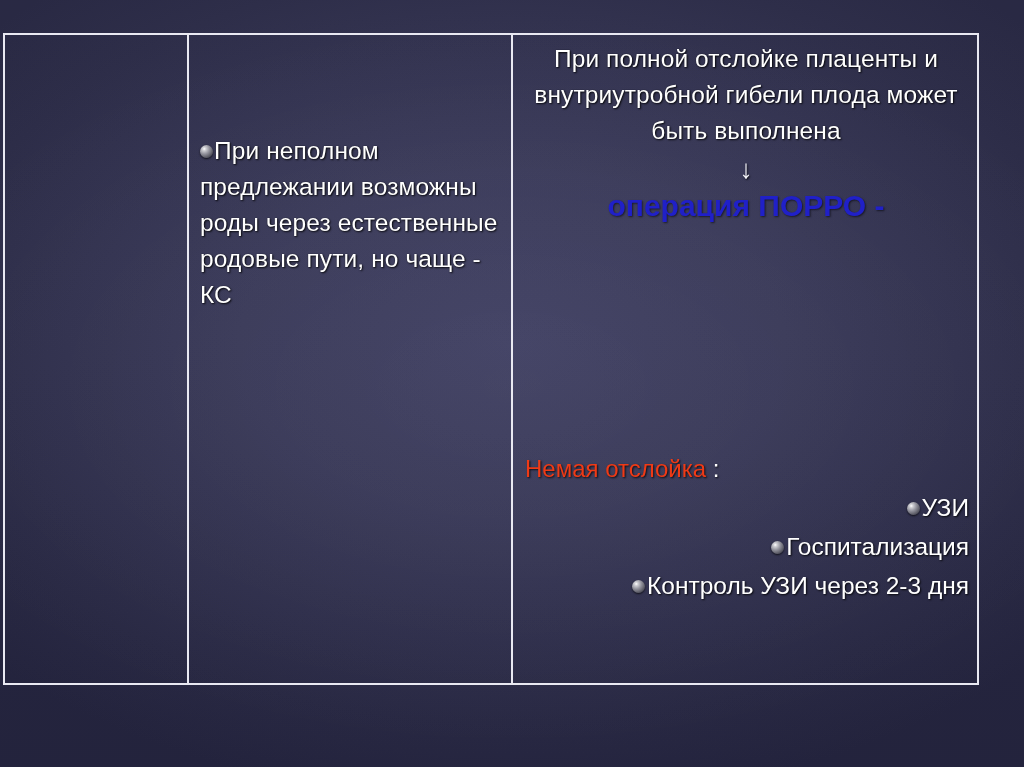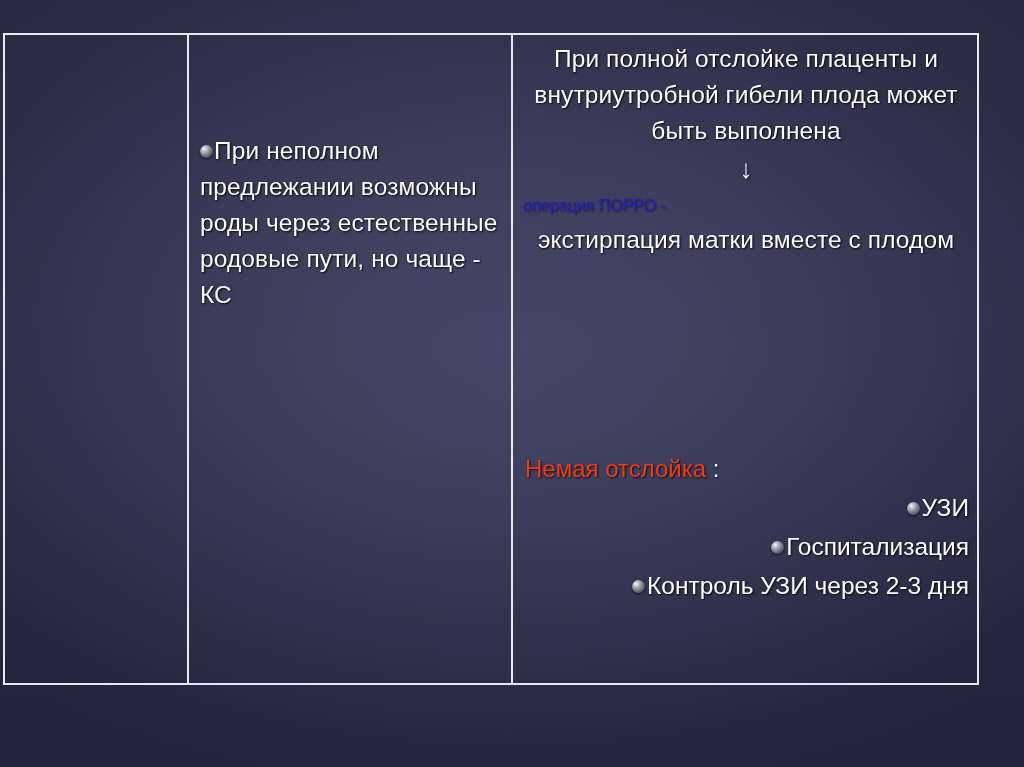--- a/index.html
+++ b/index.html
@@ -97,25 +97,25 @@
   .arrow-line {
     text-align: center;
     color: #f2f2f7;
     font-size: 26px;
     line-height: 40px;
     text-shadow: 1px 1px 2px rgba(0,0,0,0.8);
   }
 
   .blue-line {
     color: #2020c8;
-    font-size: 16px;
+    font-size: 30px;
     line-height: 33px;
-    text-align: left;
+    text-align: center;
     text-shadow: 1px 1px 2px rgba(0,0,0,0.55);
-    font-weight: 400;
+    font-weight: 700;
   }
 
   .red-line {
     color: #ef3a16;
     font-size: 24px;
     line-height: 38px;
     text-shadow: 1px 1px 2px rgba(0,0,0,0.8);
   }
   .red-line .colon { color: #ffffff; }
 
@@ -159,21 +159,20 @@
         <div class="para"><span class="sphere sphere-inline"></span><span>При неполном предлежании возможны роды через естественные родовые пути, но чаще - КС</span></div>
       </div>
     </div>
 
     <div class="col col-right">
 
       <div class="right-top-block">
         <div class="para">При полной отслойке плаценты и внутриутробной гибели плода может быть выполнена</div>
         <div class="arrow-line">↓</div>
         <div class="blue-line">операция ПОРРО -</div>
-        <div class="para">экстирпация матки вместе с плодом</div>
       </div>
 
       <div class="right-bottom-block">
         <div class="red-line"><span>Немая отслойка</span> <span class="colon">:</span></div>
 
         <div class="bullet-row"><span class="sphere"></span><span>УЗИ</span></div>
 
         <div class="bullet-row"><span class="sphere"></span><span>Госпитализация</span></div>
 
         <div class="bullet-row"><span class="sphere"></span><span>Контроль УЗИ через 2-3 дня</span></div>

